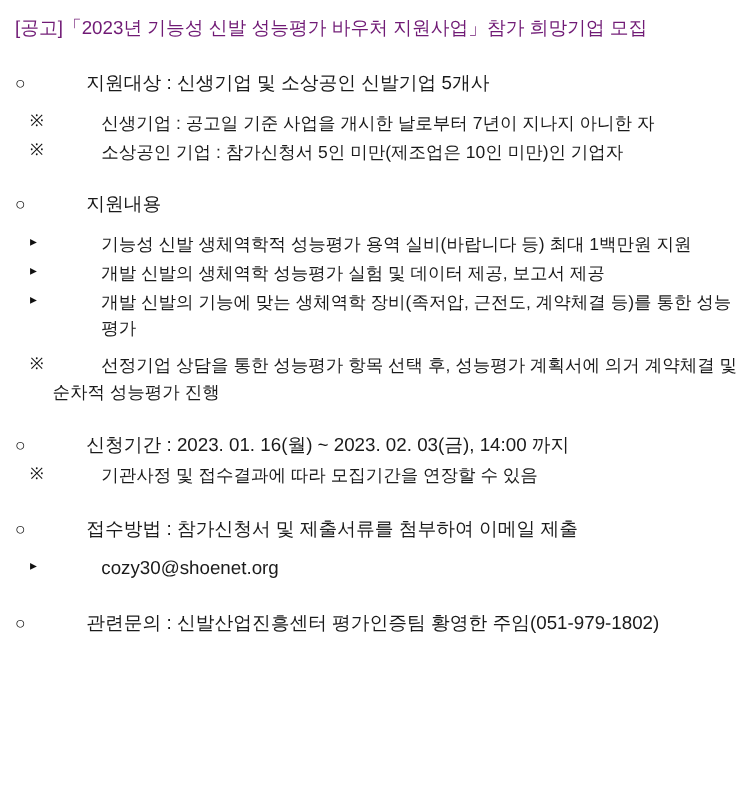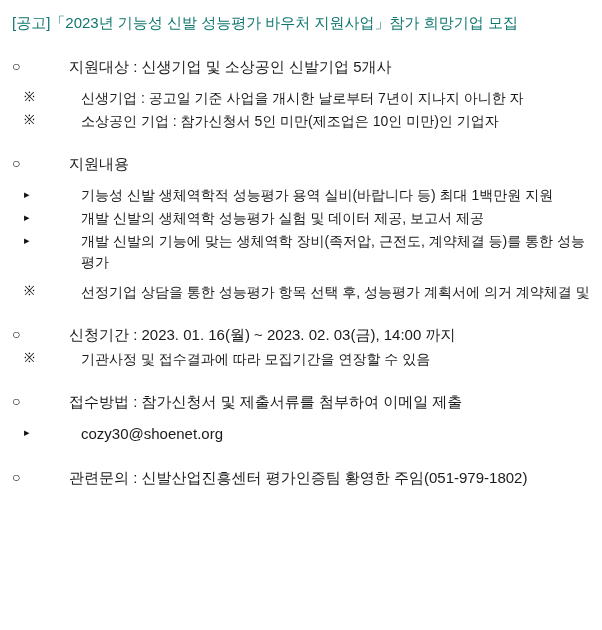--- a/index.html
+++ b/index.html
@@ -18,21 +18,21 @@
   }
   .page {
     position: relative;
     width: 602px;
     height: 630px;
     padding: 0;
     box-sizing: border-box;
   }
   .title {
     font-size: 15px;
-    color: #0f766e;
+    color: #701a75;
     padding: 12px 12px 0 12px;
     white-space: nowrap;
   }
   .section {
     padding: 0 12px;
   }
   .block {
     margin-top: 14px;
   }
   .row {
@@ -133,20 +133,21 @@
 
     <div class="row indent-1">
       <span class="bullet tri">▸</span>
       <span class="txt sub">개발 신발의 기능에 맞는 생체역학 장비(족저압, 근전도, 계약체결 등)를 통한 성능평가</span>
     </div>
 
     <div class="row indent-1 gap-sm">
       <span class="bullet star">※</span>
       <span class="txt sub">선정기업 상담을 통한 성능평가 항목 선택 후, 성능평가 계획서에 의거 계약체결 및</span>
     </div>
+    <div class="cont sub">순차적 성능평가 진행</div>
   </div>
 
   <div class="section block gap-lg">
     <div class="row">
       <span class="bullet circle">○</span>
       <span class="txt lead">신청기간 :  2023. 01. 16(월) ~ 2023. 02. 03(금), 14:00 까지</span>
     </div>
     <div class="row indent-1">
       <span class="bullet star">※</span>
       <span class="txt sub">기관사정 및 접수결과에 따라 모집기간을 연장할 수 있음</span>

